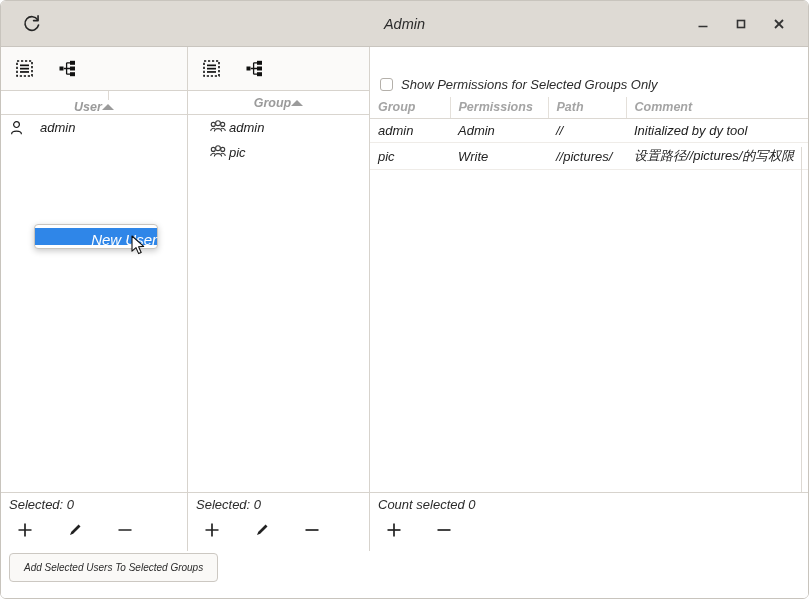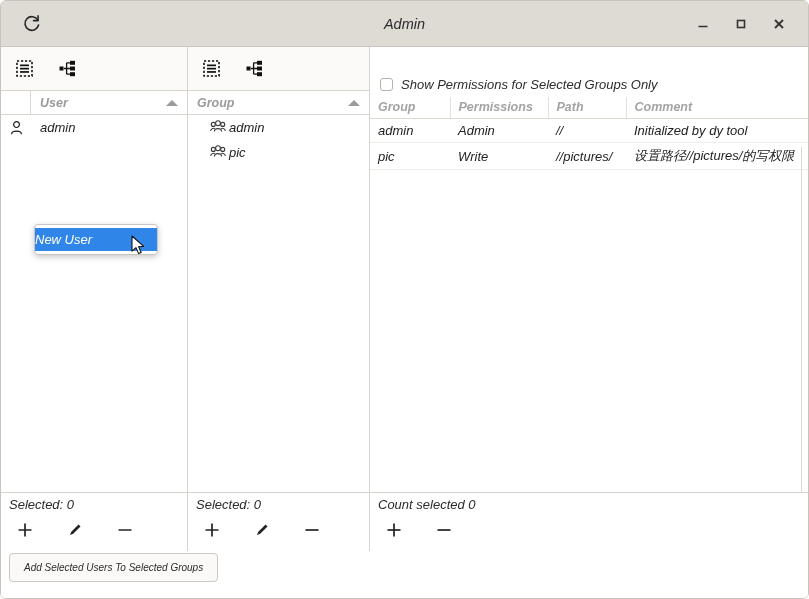--- a/index.html
+++ b/index.html
@@ -40,21 +40,21 @@
 
   .mini-toolbar{
     height:44px;display:flex;align-items:center;gap:21px;padding-left:12px;
     background:#fbfaf9;border-bottom:1px solid #d7d3cd;box-sizing:border-box;
   }
   .tool-ic{width:22px;height:22px;display:flex;align-items:center;justify-content:center;cursor:pointer;}
 
   .list-header{
     display:flex;align-items:center;height:24px;
     border-bottom:1px solid #d9d5cf;background:#fff;box-sizing:border-box;
-    font-size:12.5px;font-weight:bold;color:#9b9b9b;
+    font-size:12.5px;font-weight:bold;color:#9b9b9b;flex-direction:column;
   }
   .lh-icon-col{width:30px;height:100%;border-right:1px solid #ded9d3;box-sizing:border-box;}
   .lh-main{flex:1;display:flex;align-items:center;justify-content:space-between;padding:0 9px 0 9px;height:100%;box-sizing:border-box;}
   .sort-caret{width:0;height:0;border-left:6px solid transparent;border-right:6px solid transparent;border-bottom:6px solid #9b9b9b;}
 
   .list-body{background:#fff;}
   .urow{display:flex;align-items:center;height:25px;font-size:13px;color:#222;cursor:pointer;}
   .urow .ic-col{width:30px;display:flex;align-items:center;justify-content:center;}
   .urow .lbl{padding-left:9px;}
   .grow{display:flex;align-items:center;height:25px;padding-left:22px;font-size:13px;color:#222;cursor:pointer;gap:3px;}
@@ -96,21 +96,21 @@
   }
 
   
   .ctxmenu{
     position:absolute;left:33px;top:177px;width:122px;
     background:#fff;border:1px solid #c9c5bf;border-radius:4px;
     box-shadow:0 2px 6px rgba(0,0,0,.22);
     padding:3px 0;z-index:40;
   }
   .ctxitem{
-    height:23px;line-height:23px;text-align:left;font-size:13px;color:#2b2b2b;cursor:pointer;
+    height:17px;line-height:23px;text-align:right;font-size:15px;color:#2b2b2b;cursor:pointer;
   }
   .ctxitem.sel{background:#2f86e8;color:#fff;}
   .cursor-arrow{position:absolute;left:130px;top:188px;z-index:50;pointer-events:none;}
 </style>
 </head>
 <body>
 
 <div id="app">
 
   <div class="titlebar">

